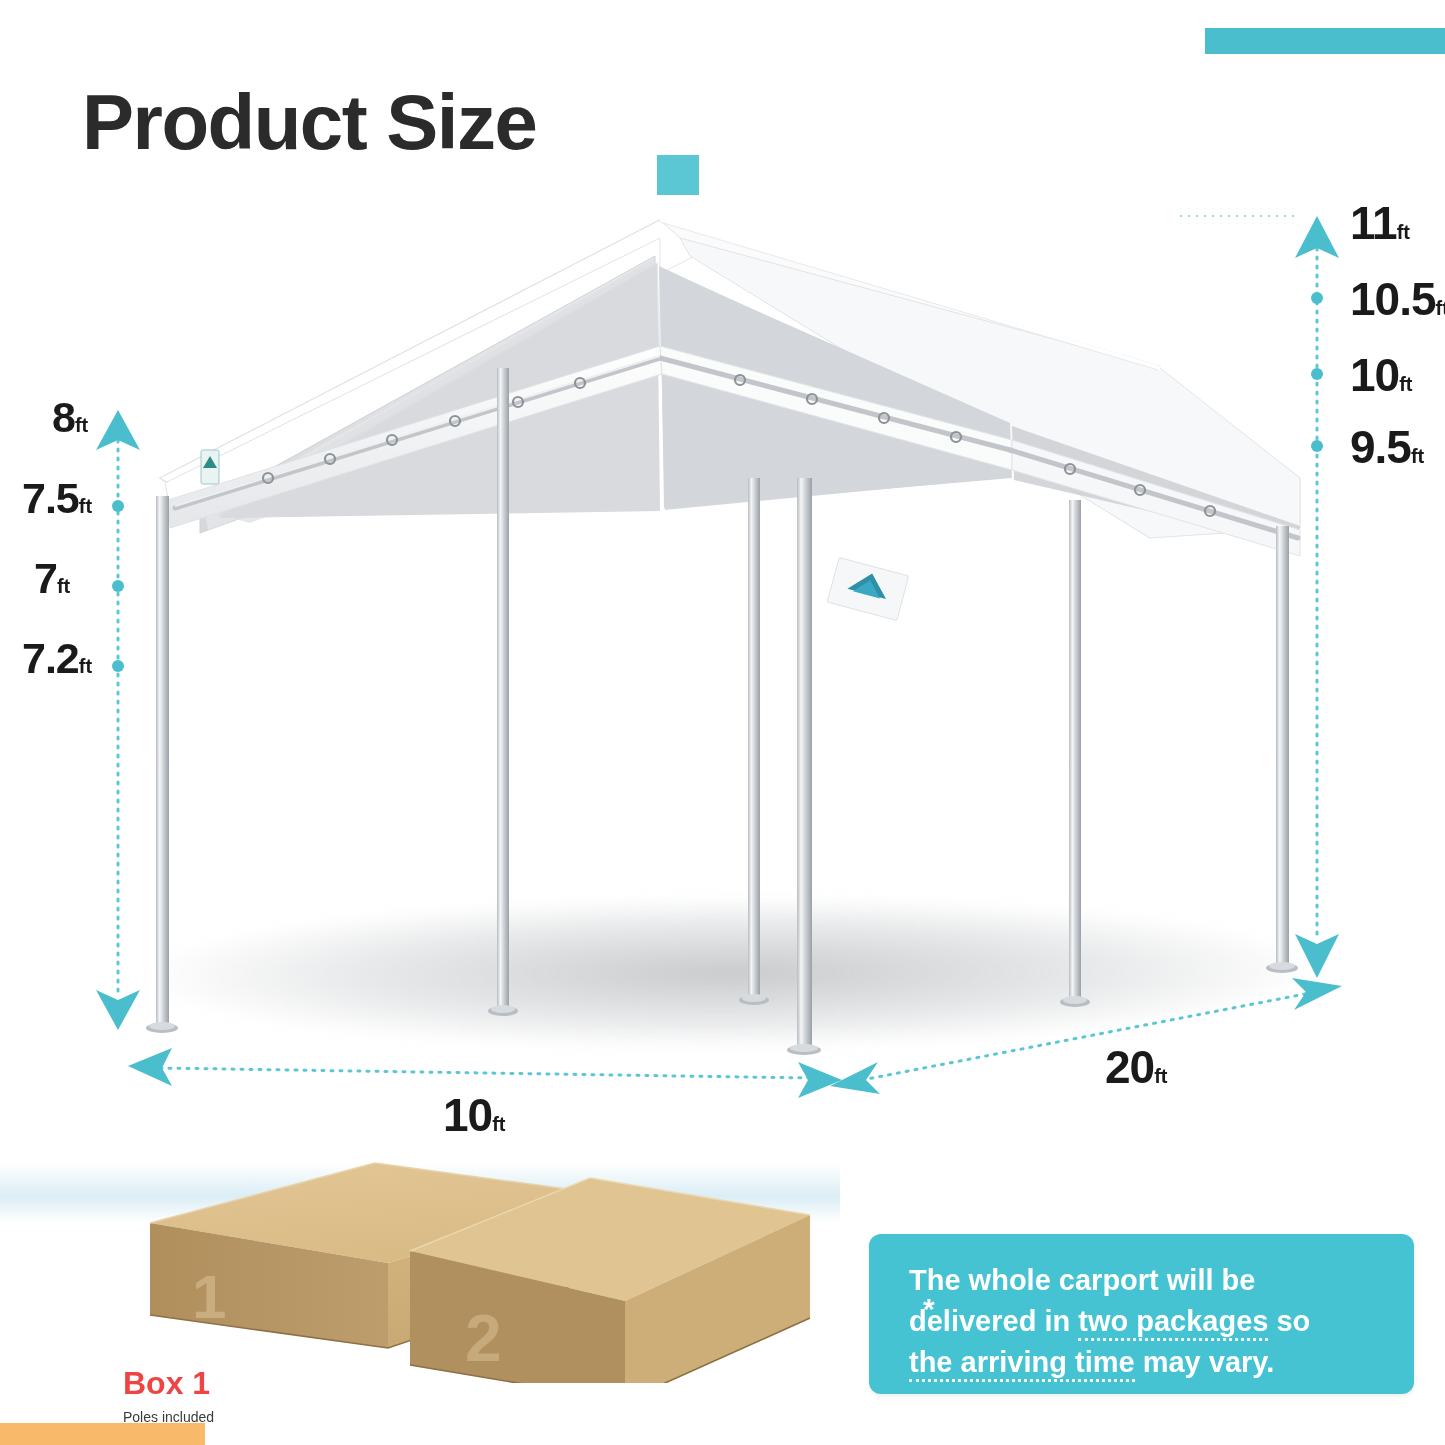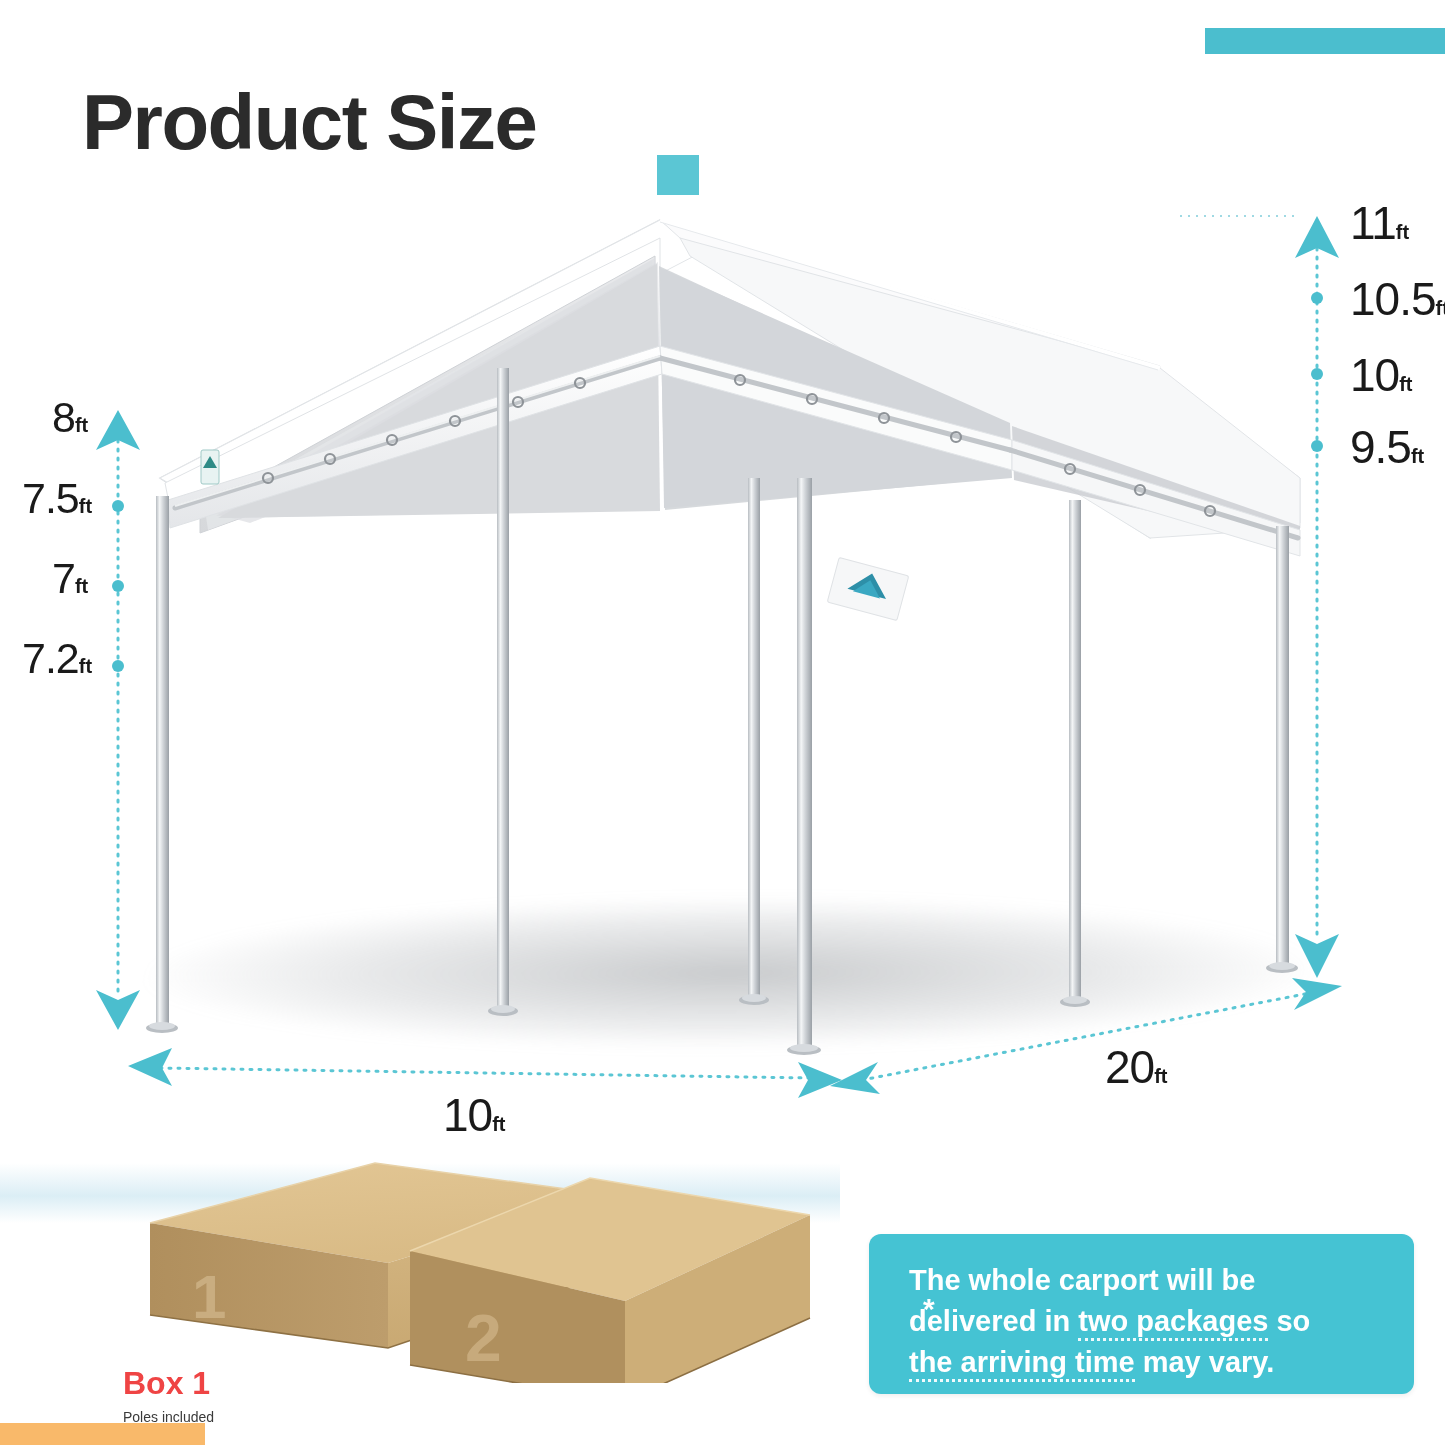--- a/index.html
+++ b/index.html
@@ -44,21 +44,21 @@
     filter:blur(6px);
   }
 
   .tent-svg{position:absolute;left:0;top:0;}
 
   
   .dimlabel{
     position:absolute;color:#1a1a1a;white-space:nowrap;
     font-family:"Liberation Sans", sans-serif;
   }
-  .dimlabel .num{font-size:43px;font-weight:400;letter-spacing:-1px;}
+  .dimlabel .num{font-size:43px;font-weight:700;letter-spacing:-1px;}
   .dimlabel .unit{font-size:20px;font-weight:700;}
   .dimlabel.big .num{font-size:46px;}
 
   
   #boxes-zone{position:absolute;left:0;top:1095px;width:1445px;height:350px;}
   #horizon{
     position:absolute;left:0;top:40px;width:840px;height:60px;
     background:linear-gradient(to bottom, rgba(255,255,255,0) 0%, rgba(207,232,242,.75) 55%, rgba(255,255,255,0) 100%);
   }
 
@@ -253,21 +253,21 @@
         <polygon points="1342,808 1294,832 1306,814 1292,800" fill="#4BBECE"></polygon>
       </g>
     </svg>
 
     <div class="dimlabel" style="left:52px;top:215px;">
       <span class="num">8</span><span class="unit">ft</span>
     </div>
     <div class="dimlabel" style="left:22px;top:296px;">
       <span class="num">7.5</span><span class="unit">ft</span>
     </div>
-    <div class="dimlabel" style="left:52px;top:376px;">
+    <div class="dimlabel" style="left:34px;top:376px;">
       <span class="num">7</span><span class="unit">ft</span>
     </div>
     <div class="dimlabel" style="left:22px;top:456px;">
       <span class="num">7.2</span><span class="unit">ft</span>
     </div>
 
     <div class="dimlabel big" style="left:1350px;top:18px;">
       <span class="num">11</span><span class="unit">ft</span>
     </div>
     <div class="dimlabel big" style="left:1350px;top:94px;">

